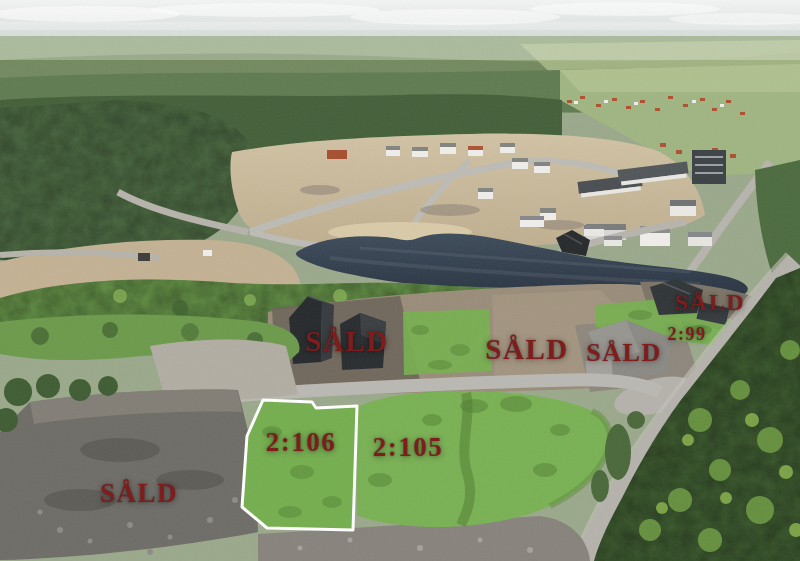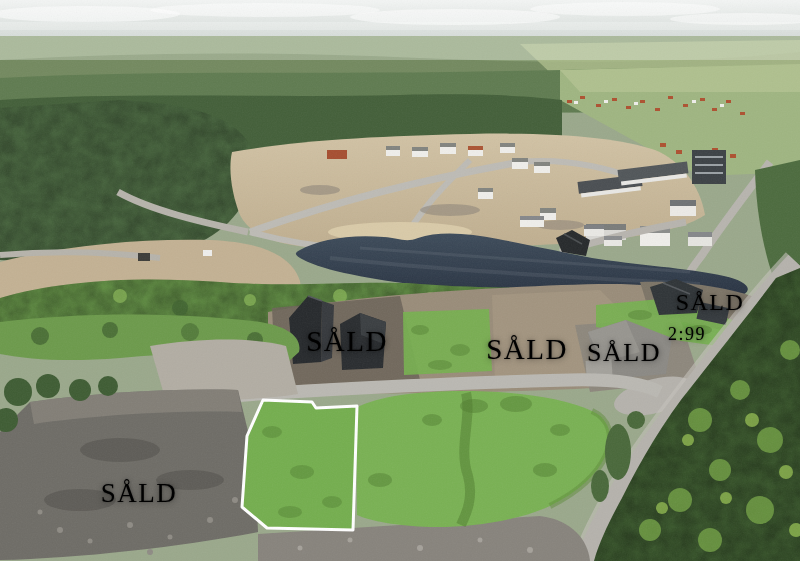--- a/index.html
+++ b/index.html
@@ -4,21 +4,21 @@
 <style>
   html,body { margin:0; padding:0; background:#222; }
   .stage {
     position:relative; width:800px; height:561px; overflow:hidden;
     font-family:"Liberation Serif","DejaVu Serif",serif;
     background:#9aa88b;
   }
   .stage svg { position:absolute; left:0; top:0; display:block; }
   .label {
     position:absolute; transform:translate(-50%,-50%);
-    color:#000000; white-space:nowrap; letter-spacing:1.5px; font-weight:400;
+    color:#7f1d1d; white-space:nowrap; letter-spacing:1.5px; font-weight:700;
     text-shadow:0 1px 6px rgba(0,0,0,.45), 0 0 2px rgba(0,0,0,.3);
     pointer-events:none; line-height:1;
   }
   #lbl-0 { left:347px; top:341px; font-size:29px; }
   #lbl-1 { left:444px; top:338px; font-size:28px; }
   #lbl-2 { left:527px; top:349px; font-size:29px; }
   #lbl-3 { left:710px; top:302px; font-size:24px; }
   #lbl-4 { left:687px; top:334px; font-size:18px; }
   #lbl-5 { left:624px; top:353px; font-size:26px; }
   #lbl-6 { left:301px; top:442px; font-size:27px; }
@@ -407,14 +407,16 @@
   </g>
 
   <rect x="0" y="0" width="800" height="561" filter="url(#grainF)" opacity="0.07"></rect>
 </svg>
 
   <div class="label" id="lbl-0">SÅLD</div>
   <div class="label" id="lbl-2">SÅLD</div>
   <div class="label" id="lbl-3">SÅLD</div>
   <div class="label" id="lbl-4">2:99</div>
   <div class="label" id="lbl-5">SÅLD</div>
+  <div class="label" id="lbl-6">2:106</div>
+  <div class="label" id="lbl-7">2:105</div>
   <div class="label" id="lbl-9">SÅLD</div>
 </div>
 
 </body></html>

